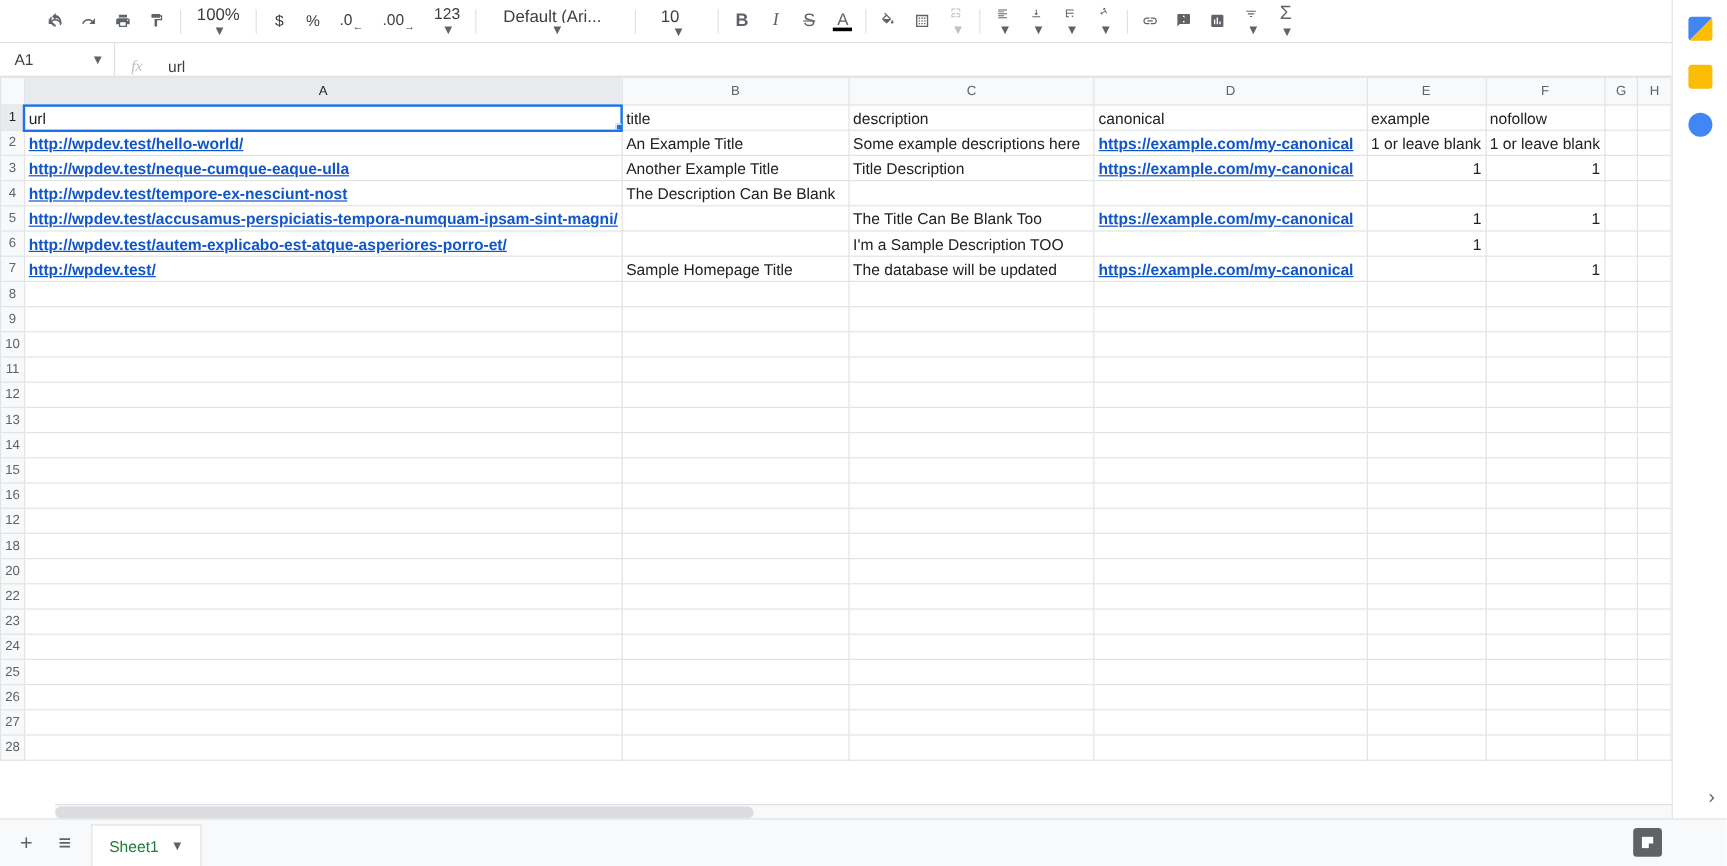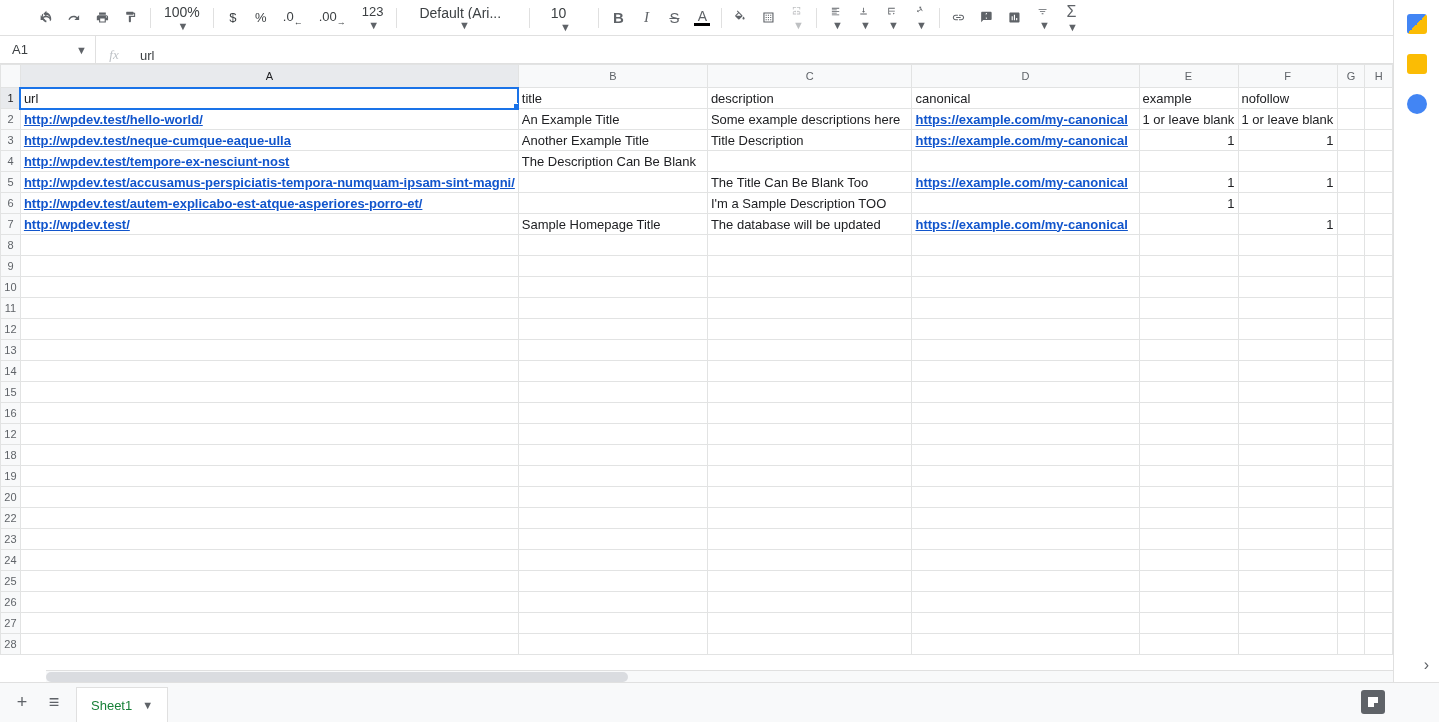--- a/index.html
+++ b/index.html
@@ -413,31 +413,20 @@
           <td class="cell"></td>
           <td class="cell"></td>
           <td class="cell"></td>
           <td class="cell"></td>
           <td class="cell"></td>
           <td class="cell"></td>
           <td class="cell"></td>
           <td class="cell"></td>
         </tr>
         <tr>
-          <th class="rowh">19</th>
-          <td class="cell"></td>
-          <td class="cell"></td>
-          <td class="cell"></td>
-          <td class="cell"></td>
-          <td class="cell"></td>
-          <td class="cell"></td>
-          <td class="cell"></td>
-          <td class="cell"></td>
-        </tr>
-        <tr>
           <th class="rowh">20</th>
           <td class="cell"></td>
           <td class="cell"></td>
           <td class="cell"></td>
           <td class="cell"></td>
           <td class="cell"></td>
           <td class="cell"></td>
           <td class="cell"></td>
           <td class="cell"></td>
         </tr>

